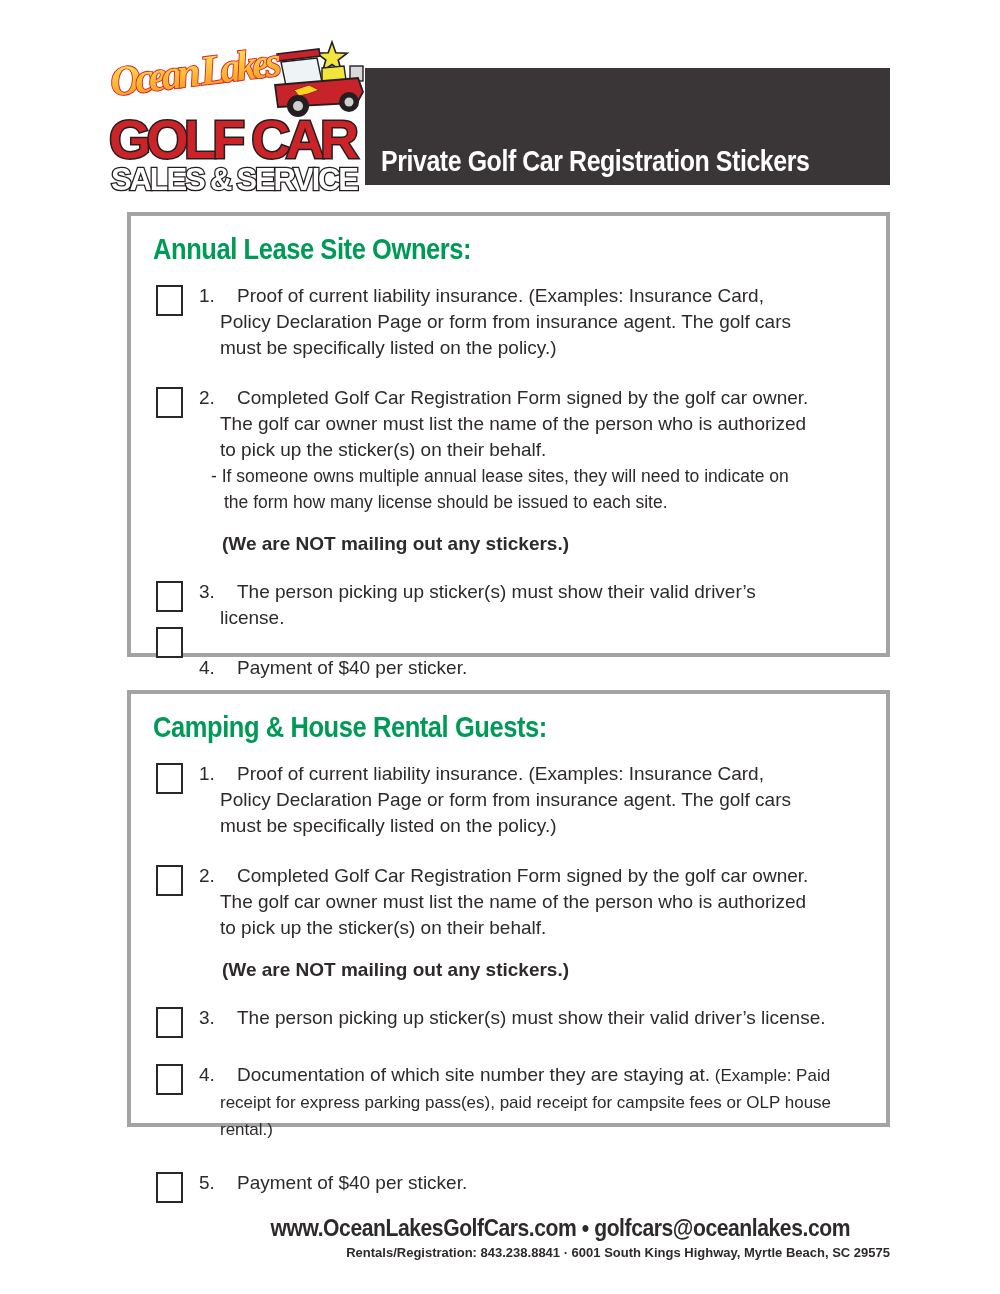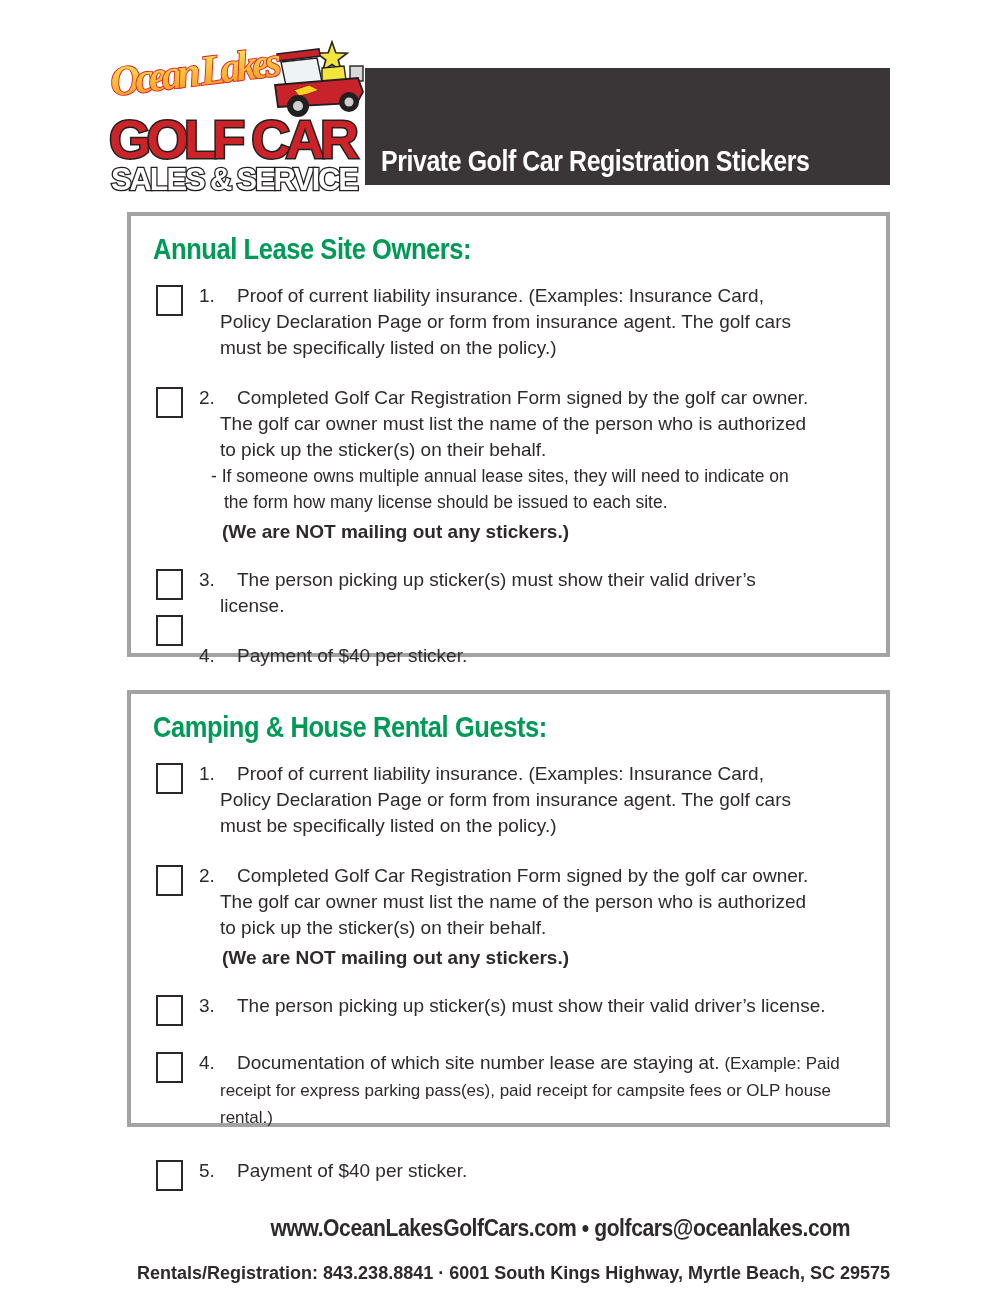--- a/index.html
+++ b/index.html
@@ -47,31 +47,31 @@
   .item-text{flex:1;position:relative;font-size:19px;line-height:26px;}
   .num{position:absolute;left:0;top:0;}
   .item-main{
     margin:0;padding-left:21px;text-indent:17px;white-space:pre-line;
   }
   .small-tail{font-size:17px;}
   .subnote{
     margin:0 0 0 12px;padding-left:13px;text-indent:-13px;
     font-size:17.5px;line-height:26px;white-space:pre-line;
   }
-  .boldnote{margin:4px 0 0 23px;font-weight:bold;font-size:19px;line-height:26px;}
+  .boldnote{margin:16px 0 0 23px;font-weight:bold;font-size:19px;line-height:26px;}
   .gap24{margin-bottom:24px;}
   .gap22{margin-bottom:22px;}
   .gap27{margin-bottom:27px;}
   
   .footer{position:absolute;left:127px;top:1214px;width:763px;text-align:right;}
   .footer-line1{
     font-size:24px;font-weight:bold;letter-spacing:-0.5px;
     display:inline-block;transform:scaleX(0.88);transform-origin:center;white-space:nowrap;
   }
-  .footer-line2{font-size:18px;font-weight:bold;white-space:nowrap;margin-top:21px;}
+  .footer-line2{font-size:13px;font-weight:bold;white-space:nowrap;margin-top:3px;}
 </style>
 </head>
 <body>
 
 <div class="page">
 
   <svg class="logo" viewBox="0 0 266 156">
     <defs>
       <linearGradient id="scriptGrad" x1="0" y1="0" x2="0" y2="1">
         <stop offset="0" stop-color="#ffe95c"></stop>
@@ -184,21 +184,21 @@
       <div class="item-text">
         <span class="num">3.</span>
         <p class="item-main">The person picking up sticker(s) must show their valid driver’s license.</p>
       </div>
     </div>
 
     <div class="item gap27">
       <div class="checkbox"></div>
       <div class="item-text">
         <span class="num">4.</span>
-        <p class="item-main"><span>Documentation of which site number lease are staying at.</span><span class="small-tail"> (Example: Paid
+        <p class="item-main"><span>Documentation of which site number they are staying at.</span><span class="small-tail"> (Example: Paid
 receipt for express parking pass(es), paid receipt for campsite fees or OLP house rental.)</span></p>
       </div>
     </div>
 
     <div class="item">
       <div class="checkbox"></div>
       <div class="item-text">
         <span class="num">5.</span>
         <p class="item-main">Payment of $40 per sticker.</p>
       </div>

